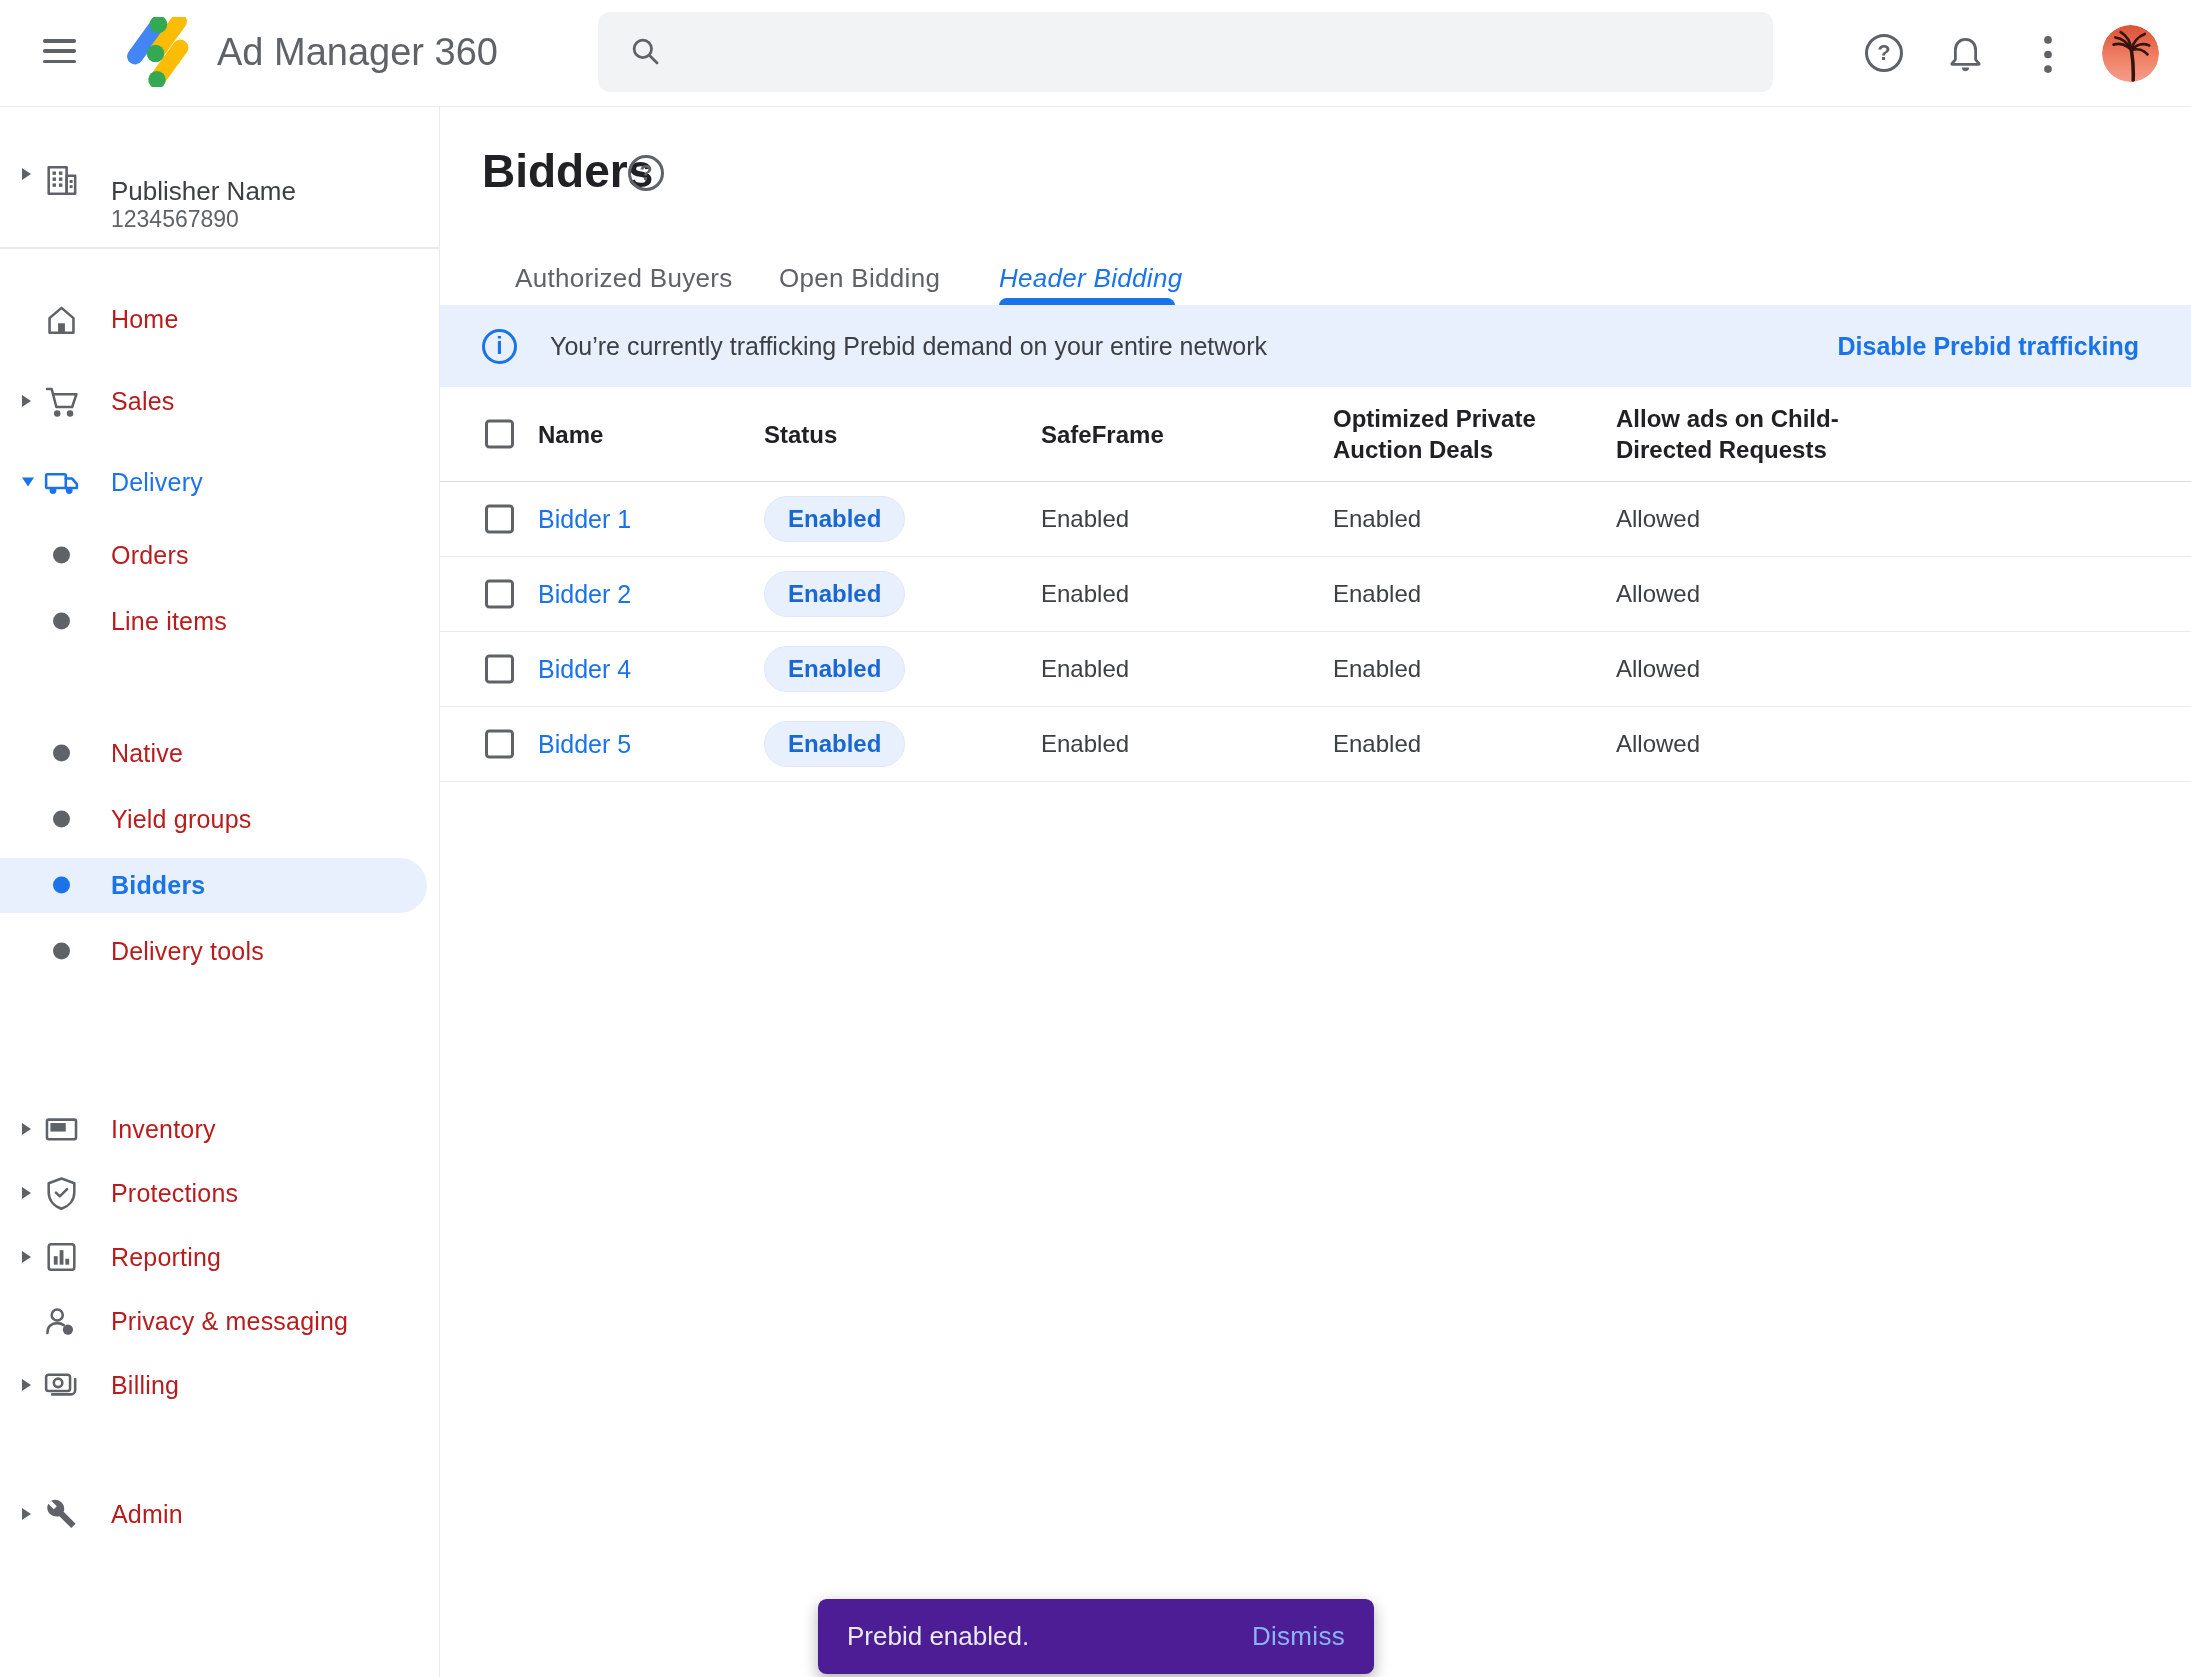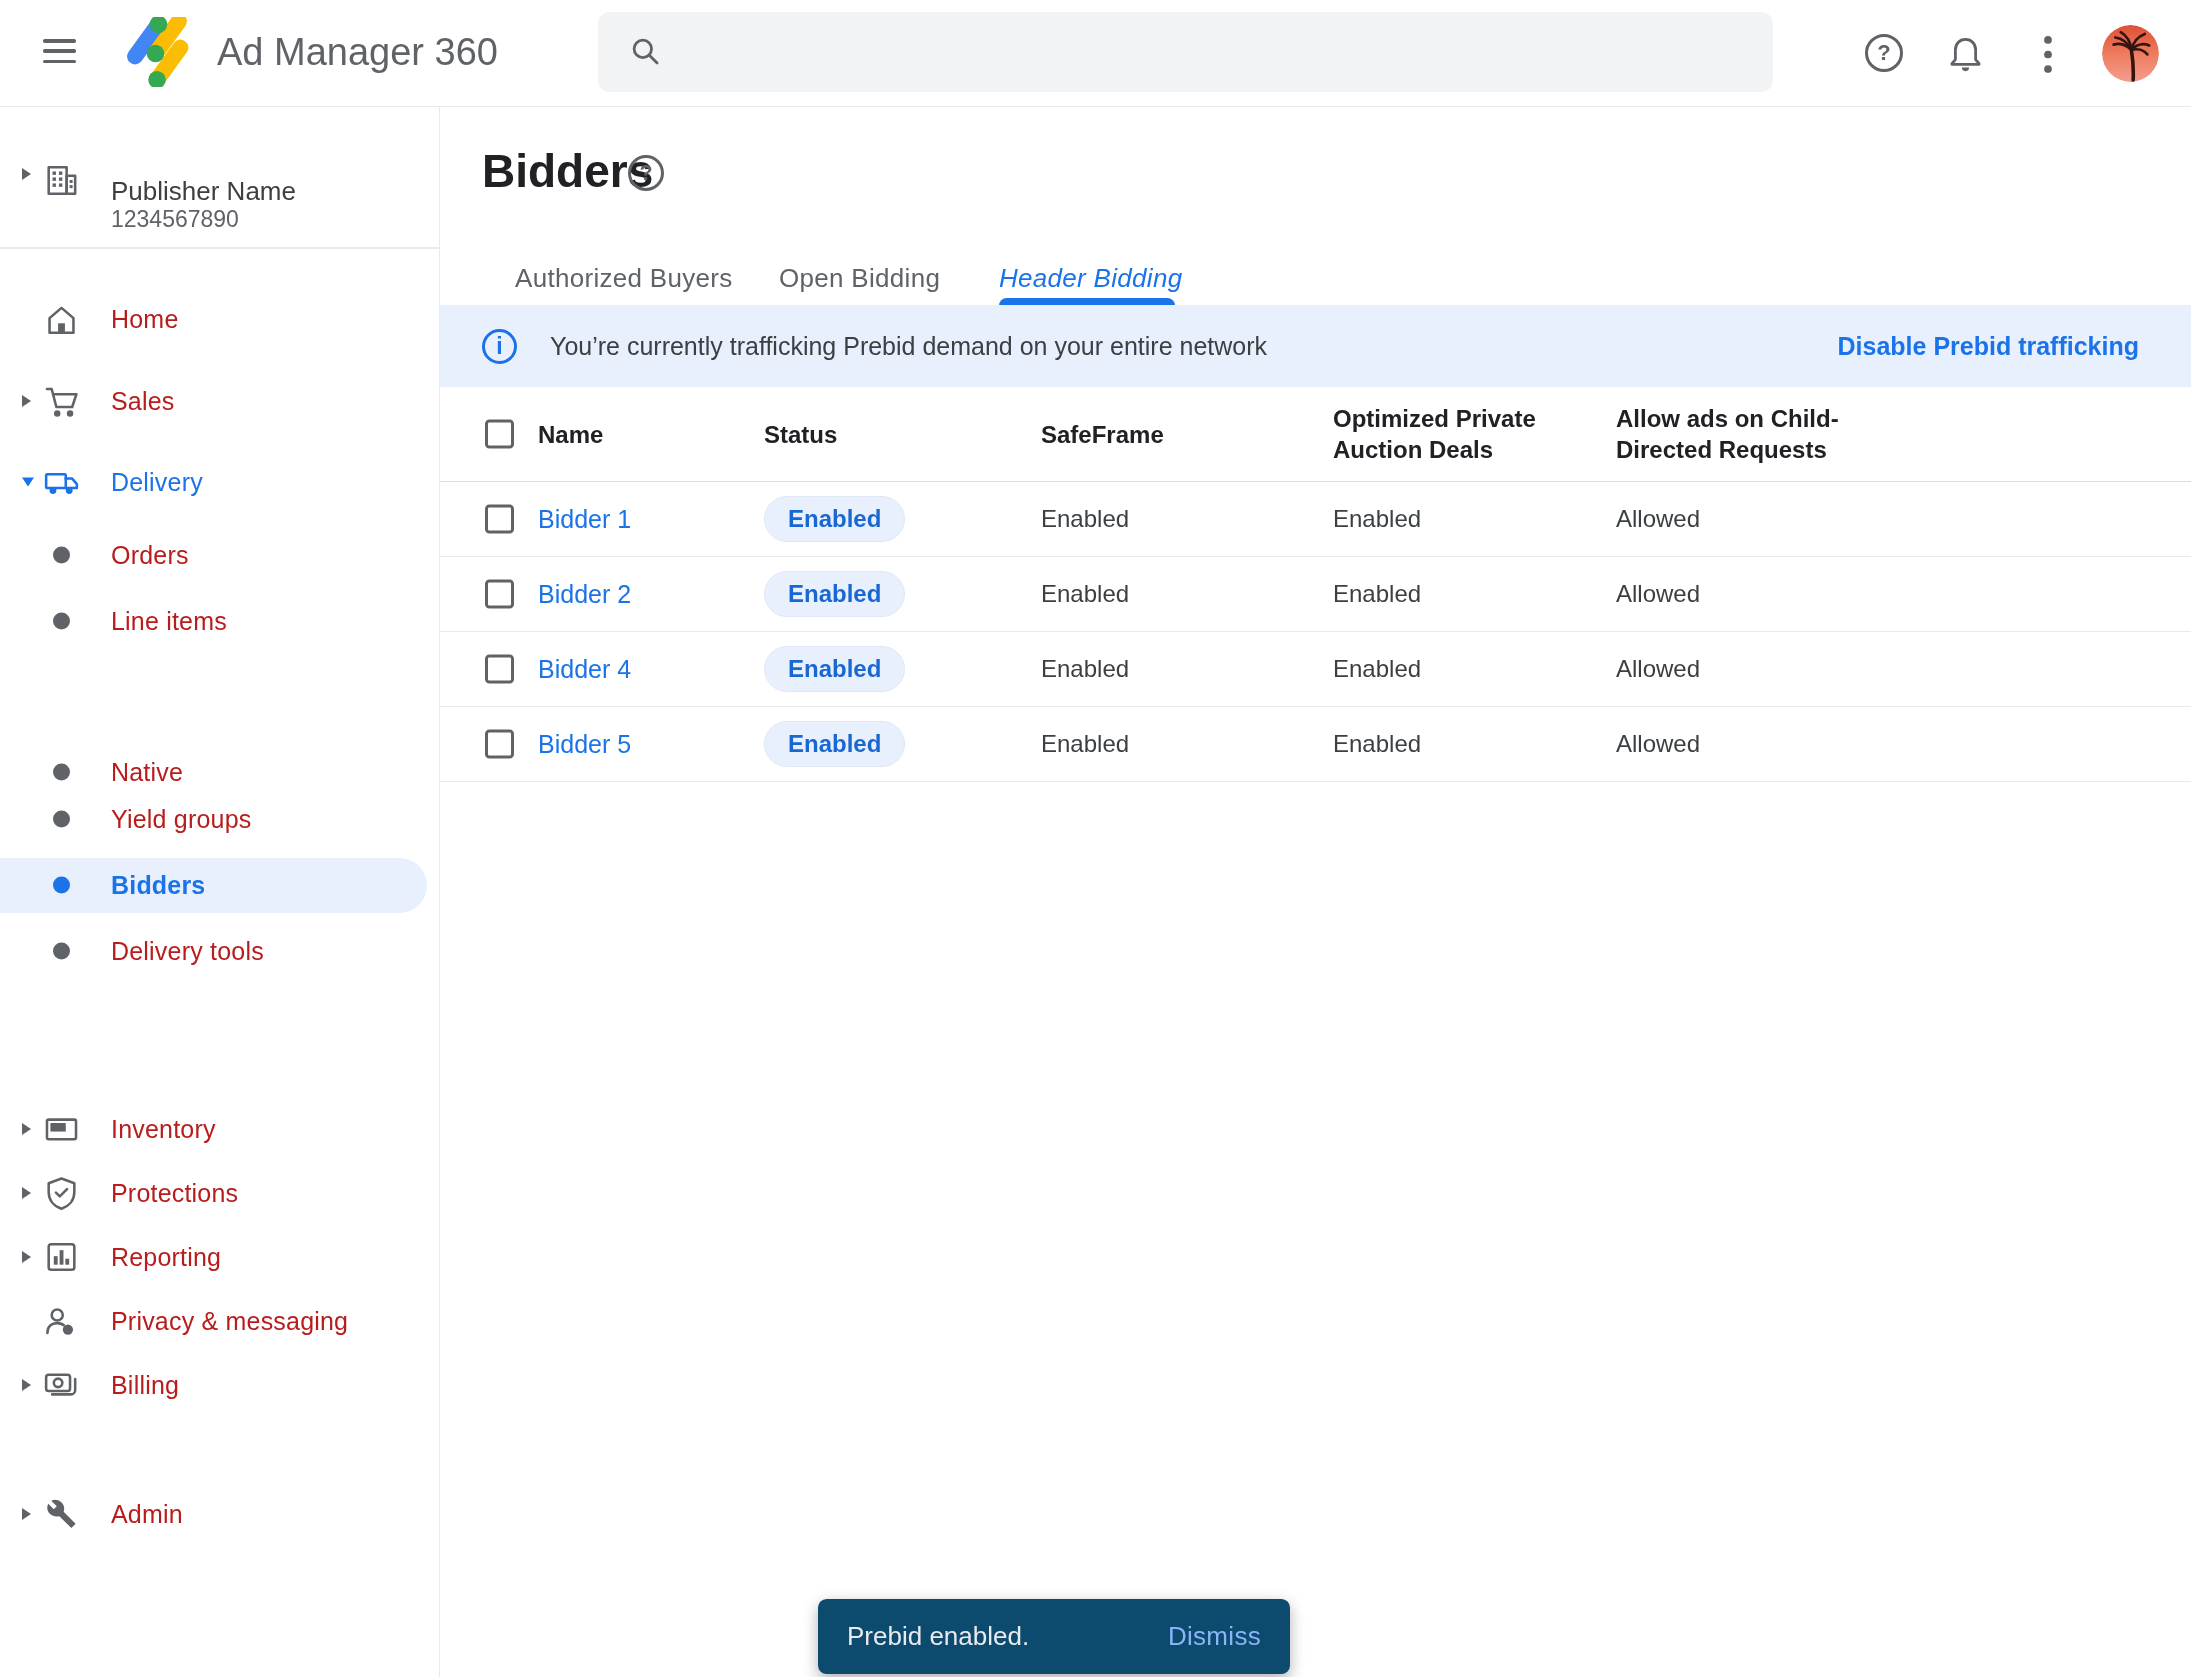--- a/index.html
+++ b/index.html
@@ -73,21 +73,21 @@
   .th { font-size:24px; font-weight:700; color:#202124; line-height:31px; }
   .th.wrap-opad { width:240px; }
   .th.wrap-child { width:265px; }
   .td { font-size:24px; color:#3c4043; }
   .row-link { font-size:25px; color:#1a73e8; text-decoration:none; cursor:pointer; }
   .checkbox { width:29px; height:29px; border:3px solid #5f6368; border-radius:4.3px; background:#fff; cursor:pointer; }
   .chip { display:inline-flex; align-items:center; height:46px; padding:0 23px; border-radius:24px;
           background:#e8f0fe; border:1.7px solid #e1e7f3; }
   .chip span { font-size:24px; font-weight:700; color:#1967d2; }
 
-  .toast { position:absolute; left:818px; top:1599px; width:472px; height:75px; background:#0c4a6e; border-radius:8.6px;
+  .toast { position:absolute; left:818px; top:1599px; width:556px; height:75px; background:#4c1d95; border-radius:8.6px;
            display:flex; align-items:center; justify-content:space-between; padding:0 29px;
            box-shadow:0 5.1px 15.4px rgba(0,0,0,.3); z-index:10; }
   .toast-msg { font-size:26px; color:#e8eaed; }
   .toast-action { font-size:26px; color:#8ab4f8; letter-spacing:0.3px; cursor:pointer; }
 
   .icon-stroke { stroke:#5f6368; fill:none; stroke-width:3; stroke-linecap:round; stroke-linejoin:round; }
   .icon-stroke-blue { stroke:#1a73e8; fill:none; stroke-width:3; stroke-linecap:round; stroke-linejoin:round; }
 </style>
 </head>
 <body>
@@ -217,21 +217,21 @@
     </div>
 
     <div class="nav-row" style="top:415px;height:66px;">
       <span class="bullet"></span>
       <span class="nav-label">Orders</span>
     </div>
     <div class="nav-row" style="top:481px;height:66px;">
       <span class="bullet"></span>
       <span class="nav-label">Line items</span>
     </div>
-    <div class="nav-row" style="top:632px;height:66px;">
+    <div class="nav-row" style="top:613px;height:66px;">
       <span class="bullet"></span>
       <span class="nav-label">Native</span>
     </div>
     <div class="nav-row" style="top:679px;height:66px;">
       <span class="bullet"></span>
       <span class="nav-label">Yield groups</span>
     </div>
     <div class="nav-row selected" style="top:745px;height:66px;">
       <span class="pill"></span>
       <span class="bullet"></span>

